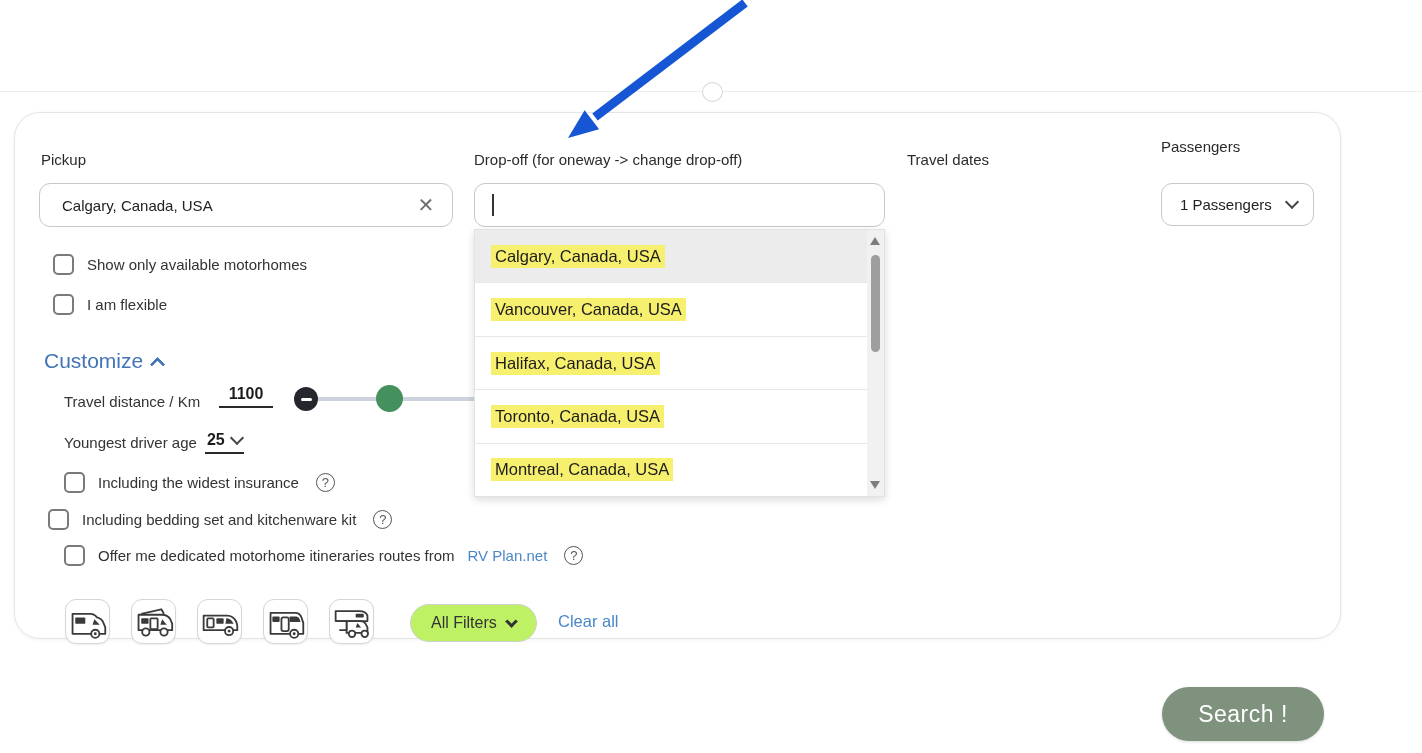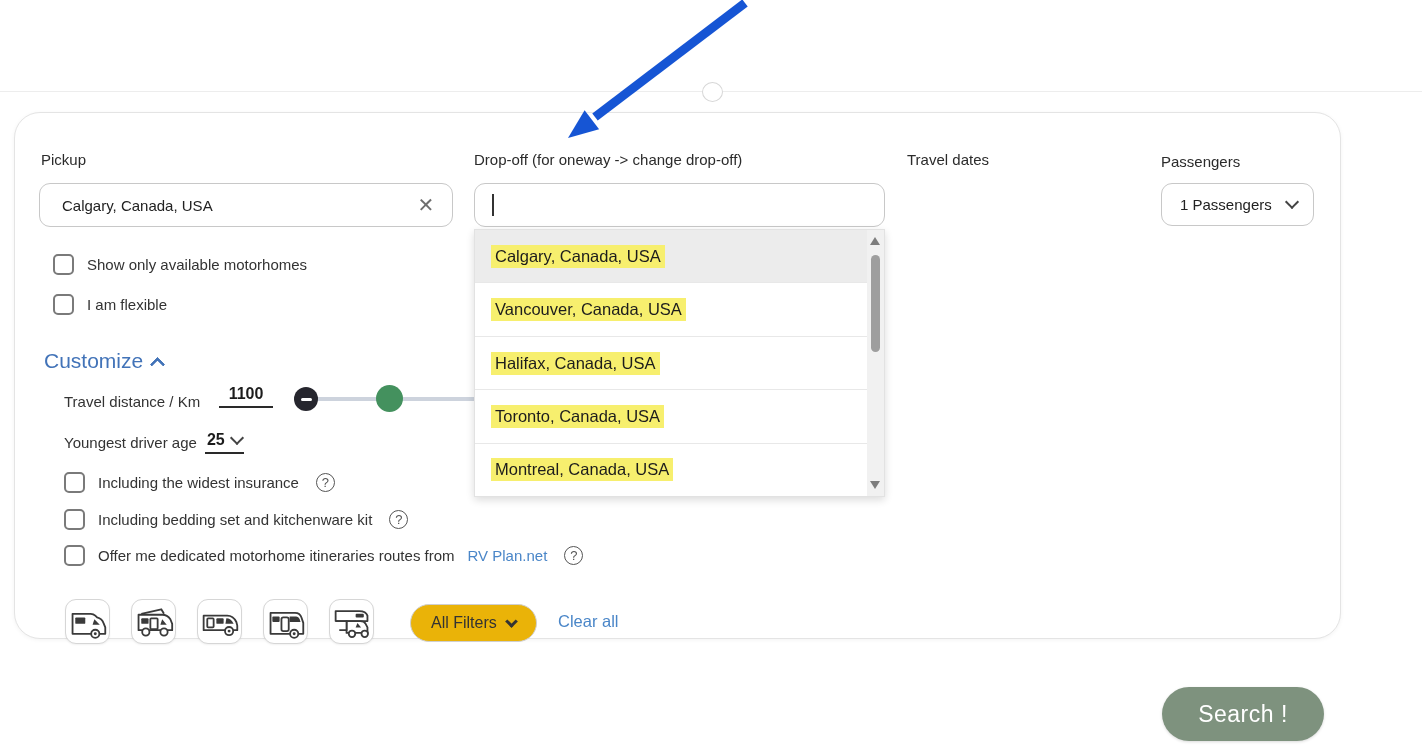--- a/index.html
+++ b/index.html
@@ -77,21 +77,21 @@
   .age-value { display:flex; align-items:center; gap:7px; margin-left:8px; font-size:16px; font-weight:bold;
     color:#1c1c1c; border-bottom:2px solid #2a2a2a; padding:0 2px 3px 2px; cursor:pointer; }
   .age-value .chev-down { border-width:2.5px; margin-top:-4px; }
 
   
   .rv-row { position:absolute; left:50px; top:486px; display:flex; gap:21px; }
   .rv-btn { width:45px; height:45px; border:1px solid #d6d6d6; border-radius:11px; background:#fff;
     display:flex; align-items:center; justify-content:center; cursor:pointer; box-shadow:0 1px 2px rgba(0,0,0,0.06); }
 
   .all-filters { position:absolute; left:395px; top:491px; height:38px; padding:0 20px; border:1px solid #cfcfcf;
-    border-radius:19px; background:#eab308; display:flex; align-items:center; gap:10px; font-size:16px; color:#333; cursor:pointer; }
+    border-radius:19px; background:#bef264; display:flex; align-items:center; gap:10px; font-size:16px; color:#333; cursor:pointer; }
   .all-filters .chev-down { border-width:3px; border-color:#333; margin-top:-4px; width:9px; height:9px; }
   .clear-all { position:absolute; left:543px; top:499px; font-size:16.5px; }
 
   .search-btn { position:absolute; left:1147px; top:574px; width:162px; height:54px; border-radius:27px;
     background:#7e927e; color:#fff; font-size:23px; display:flex; align-items:center; justify-content:center;
     letter-spacing:0.5px; cursor:pointer; box-shadow:0 1px 3px rgba(0,0,0,0.15); }
 </style>
 </head>
 <body>
 
@@ -138,21 +138,21 @@
       </div>
       <div class="dd-scrollbar">
         <div class="sb-up"></div>
         <div class="sb-thumb"></div>
         <div class="sb-down"></div>
       </div>
     </div>
 
     <div class="field-label" style="left:892px; top:38px;">Travel dates</div>
 
-    <div class="field-label" style="left:1146px; top:40px;text-align:center;">Passengers</div>
+    <div class="field-label" style="left:1146px; top:25px;text-align:center;">Passengers</div>
     <div class="text-input pass-select">
       <span>1 Passengers</span>
       <span class="chev-down"></span>
     </div>
 
     <div class="cb-row" style="left:38px; top:141px;">
       <span class="cb-box"></span>
       <span>Show only available motorhomes</span>
     </div>
     <div class="cb-row" style="left:38px; top:181px;">
@@ -177,21 +177,21 @@
         <span>25</span>
         <span class="chev-down"></span>
       </span>
     </div>
 
     <div class="cb-row" style="left:49px; top:359px;">
       <span class="cb-box"></span>
       <span>Including the widest insurance</span>
       <span class="help-icon">?</span>
     </div>
-    <div class="cb-row" style="left:49px; top:396px;">
+    <div class="cb-row" style="left:33px; top:396px;">
       <span class="cb-box"></span>
       <span>Including bedding set and kitchenware kit</span>
       <span class="help-icon">?</span>
     </div>
     <div class="cb-row" style="left:49px; top:432px;text-align:center;">
       <span class="cb-box"></span>
       <span>Offer me dedicated motorhome itineraries routes from</span>
       <span class="link">RV Plan.net</span>
       <span class="help-icon">?</span>
     </div>

